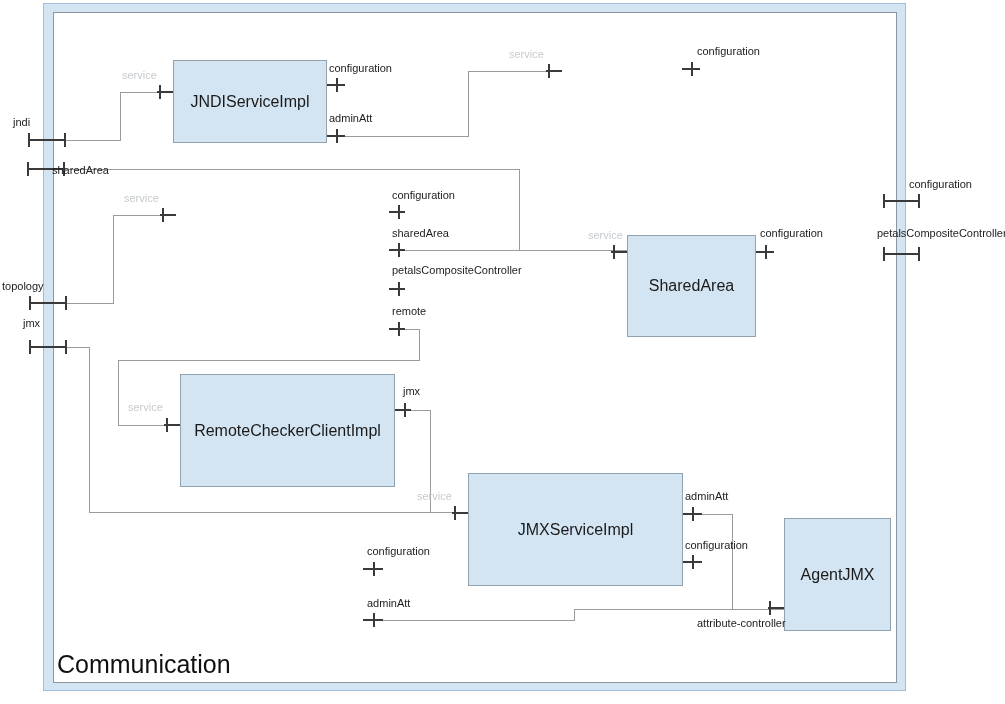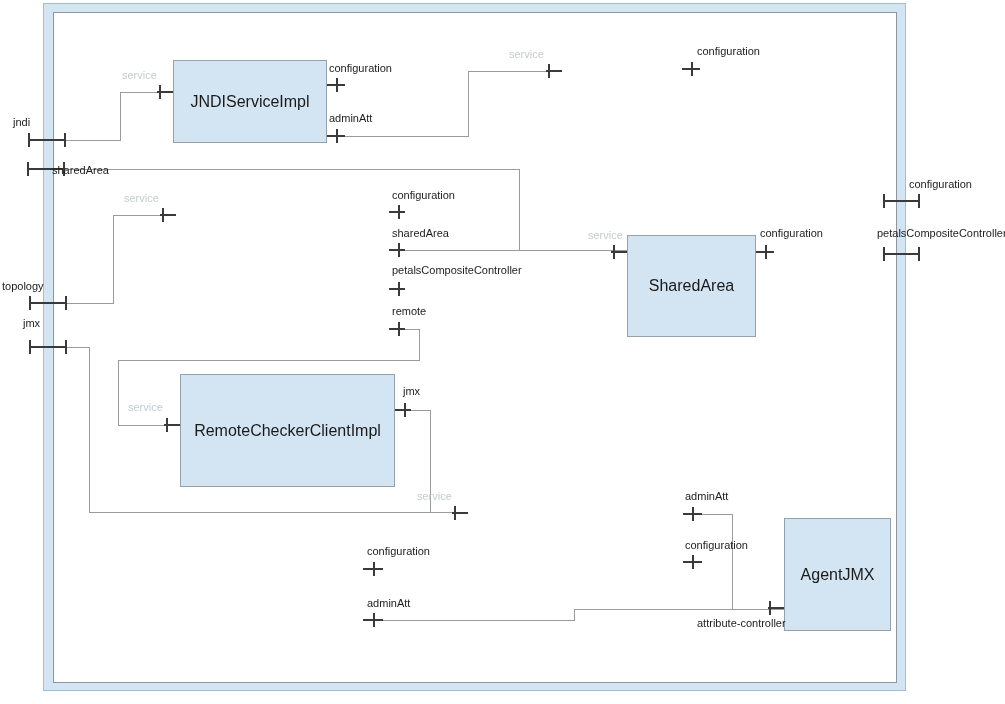--- a/index.html
+++ b/index.html
@@ -76,20 +76,23 @@
 
   <div class="box" style="left:173px;top:60px;width:152px;height:81px">
     <span>JNDIServiceImpl</span>
   </div>
   <div class="box" style="left:627px;top:235px;width:127px;height:100px">
     <span>SharedArea</span>
   </div>
   <div class="box" style="left:180px;top:374px;width:213px;height:111px">
     <span>RemoteCheckerClientImpl</span>
   </div>
+  <div class="box" style="left:468px;top:473px;width:213px;height:111px">
+    <span>JMXServiceImpl</span>
+  </div>
   <div class="box" style="left:784px;top:518px;width:105px;height:111px">
     <span>AgentJMX</span>
   </div>
 
   <div class="plabel svc" style="left:122px;top:69px">service</div>
   <div class="plabel" style="left:329px;top:62px">configuration</div>
   <div class="plabel" style="left:329px;top:112px">adminAtt</div>
 
   <div class="plabel svc" style="left:509px;top:48px">service</div>
   <div class="plabel" style="left:697px;top:45px">configuration</div>
@@ -115,14 +118,15 @@
 
   <div class="plabel" style="left:697px;top:617px">attribute-controller</div>
 
   <div class="plabel" style="left:13px;top:116px">jndi</div>
   <div class="plabel" style="left:52px;top:164px">sharedArea</div>
   <div class="plabel" style="left:2px;top:280px">topology</div>
   <div class="plabel" style="left:23px;top:317px">jmx</div>
   <div class="plabel" style="left:909px;top:178px">configuration</div>
   <div class="plabel" style="left:877px;top:227px">petalsCompositeController</div>
 
+  <div class="composite-title">Communication</div>
 
 </div>
 
 </body></html>

